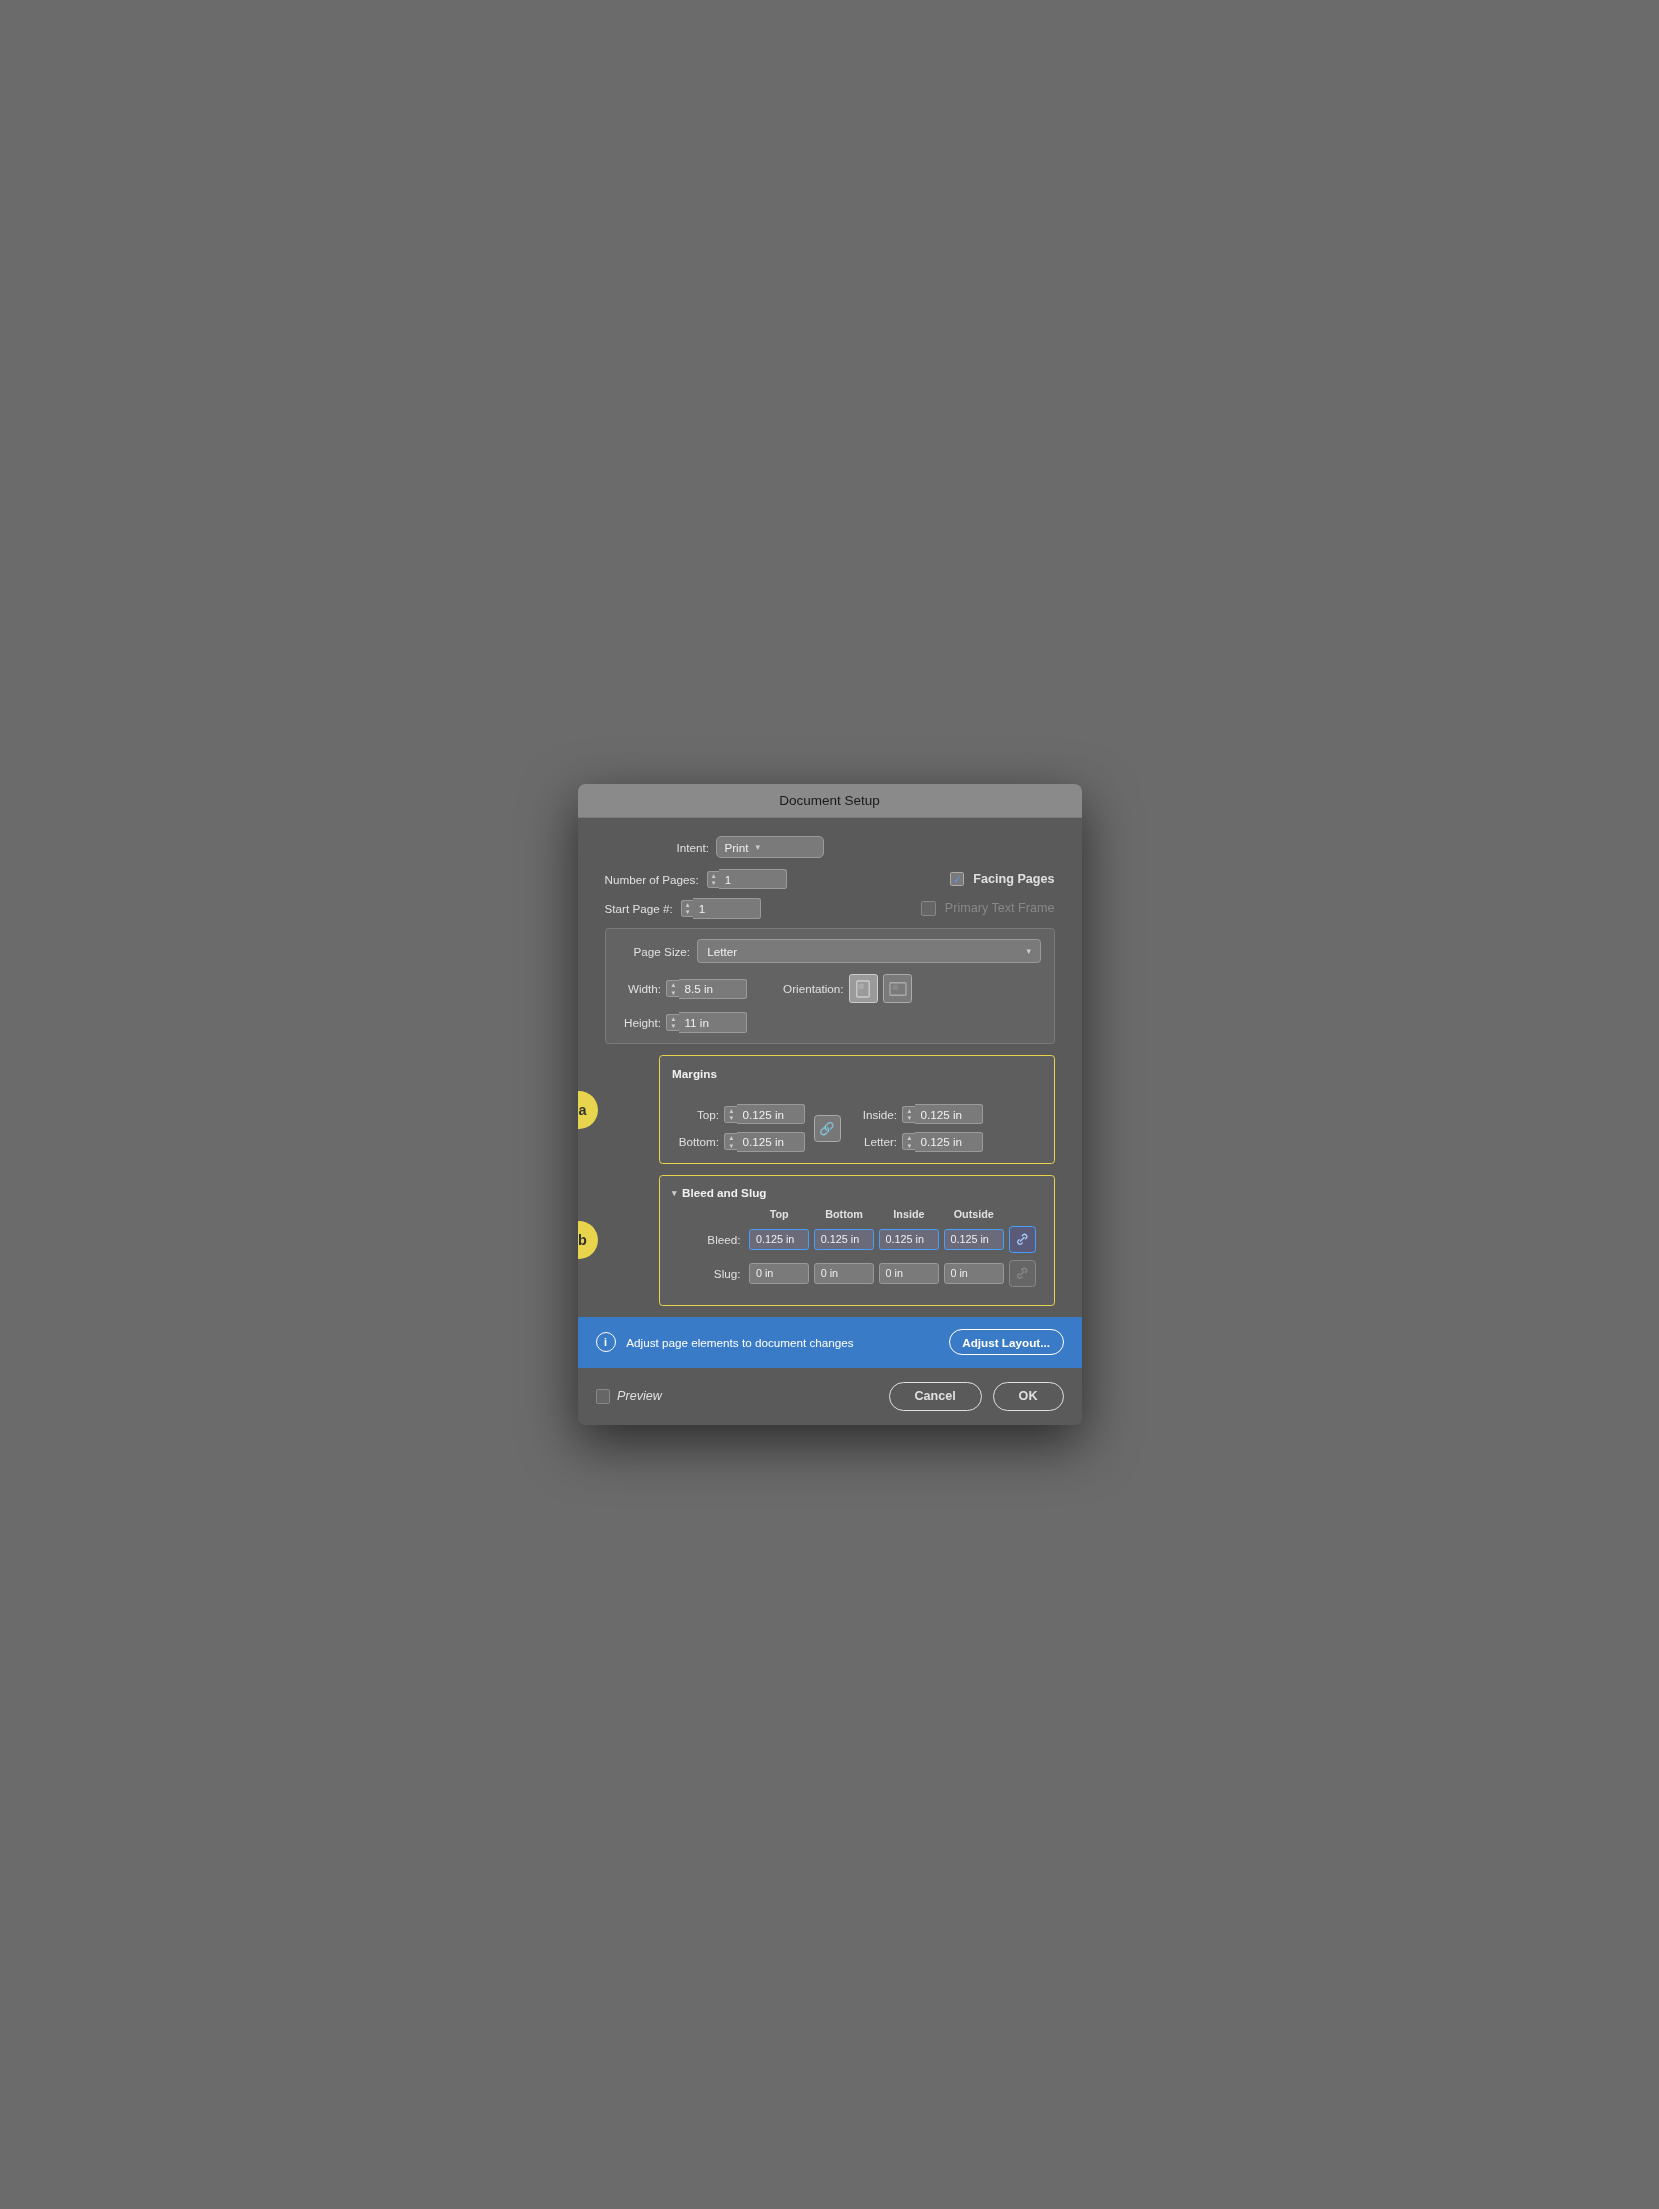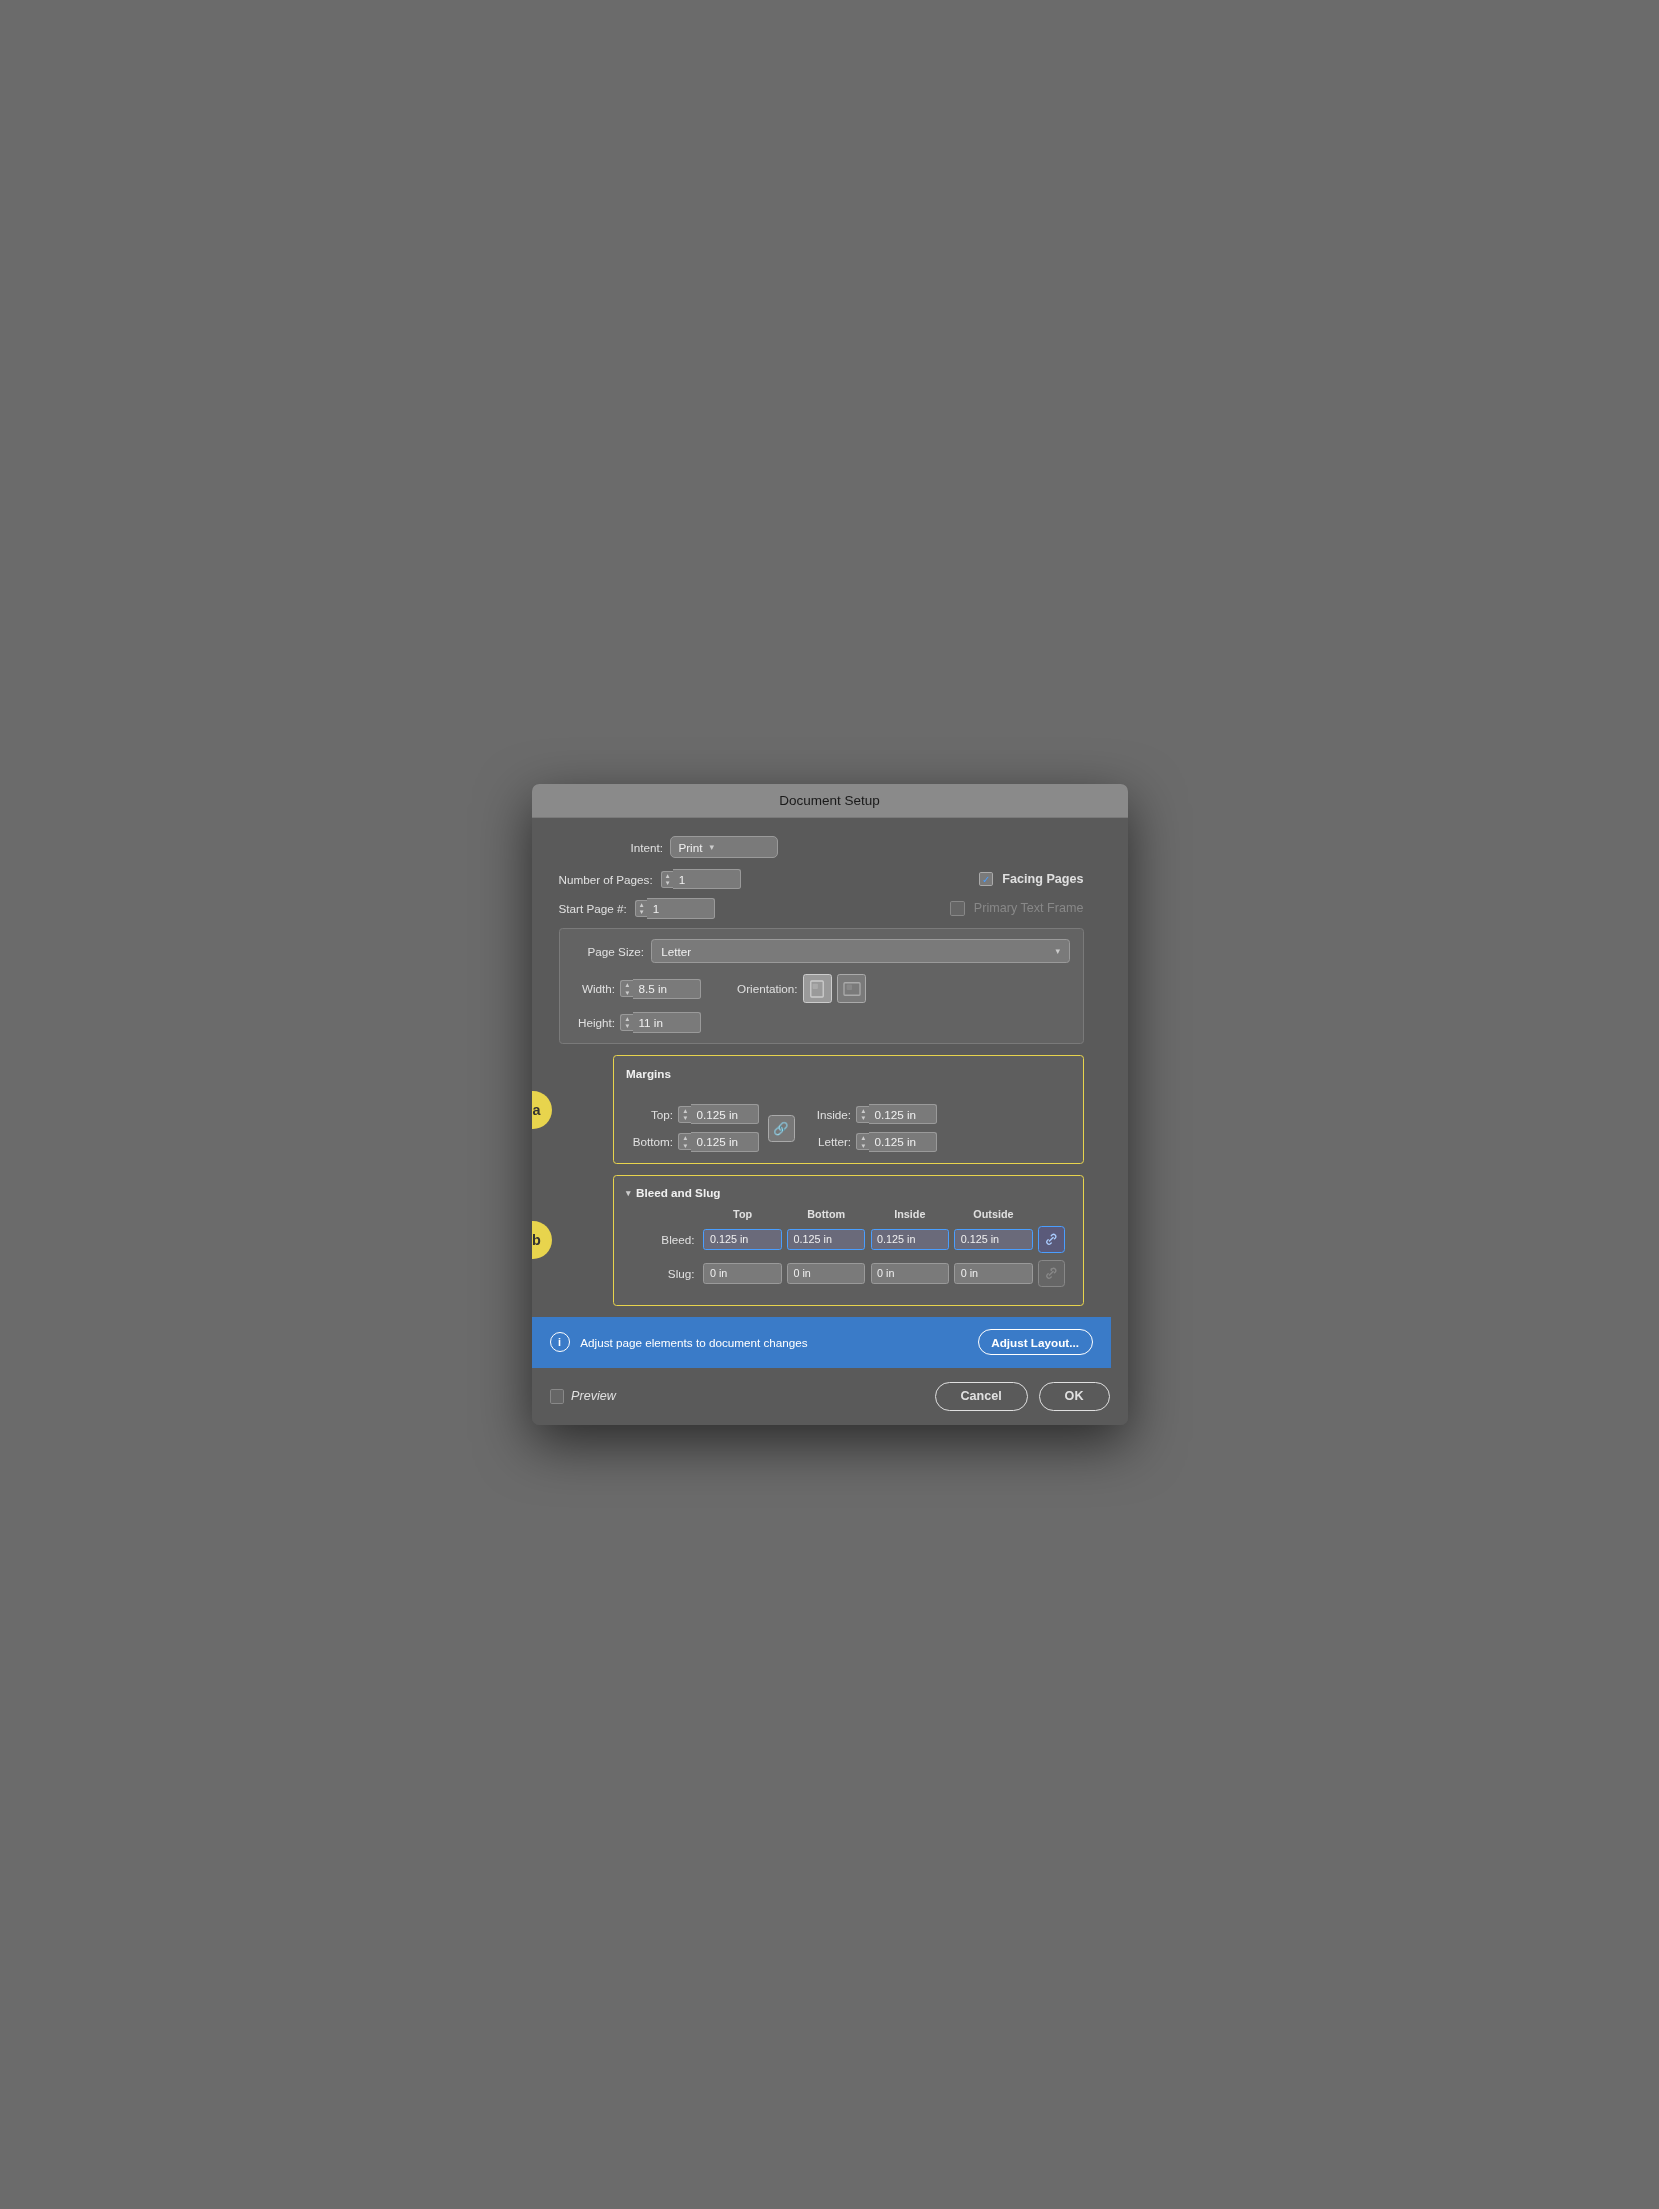--- a/index.html
+++ b/index.html
@@ -8,35 +8,35 @@
       font-family: -apple-system, BlinkMacSystemFont, 'Helvetica Neue', Arial, sans-serif;
       display: flex;
       justify-content: center;
       align-items: center;
       min-height: 100vh;
       padding: 18px;
     }
     .dialog {
       background: #5a5a5a;
       border-radius: 7.2px;
-      width: 596px;
+      width: 504px;
       overflow: hidden;
       box-shadow: 0 18px 54px rgba(0,0,0,0.6);
     }
     .title-bar {
       background: #8a8a8a;
       text-align: center;
       padding: 9px 14.4px;
       font-size: 13.5px;
       font-weight: 500;
       color: #1a1a1a;
       border-bottom: 0.9px solid #7a7a7a;
     }
     .dialog-body {
-      padding: 18px 44px 0 27px;
+      padding: 18px 27px 0 27px;
     }
     .form-row {
       display: flex;
       align-items: center;
       margin-bottom: 9px;
     }
     .form-label {
       color: #e0e0e0;
       font-size: 11.7px;
       font-weight: 500;

